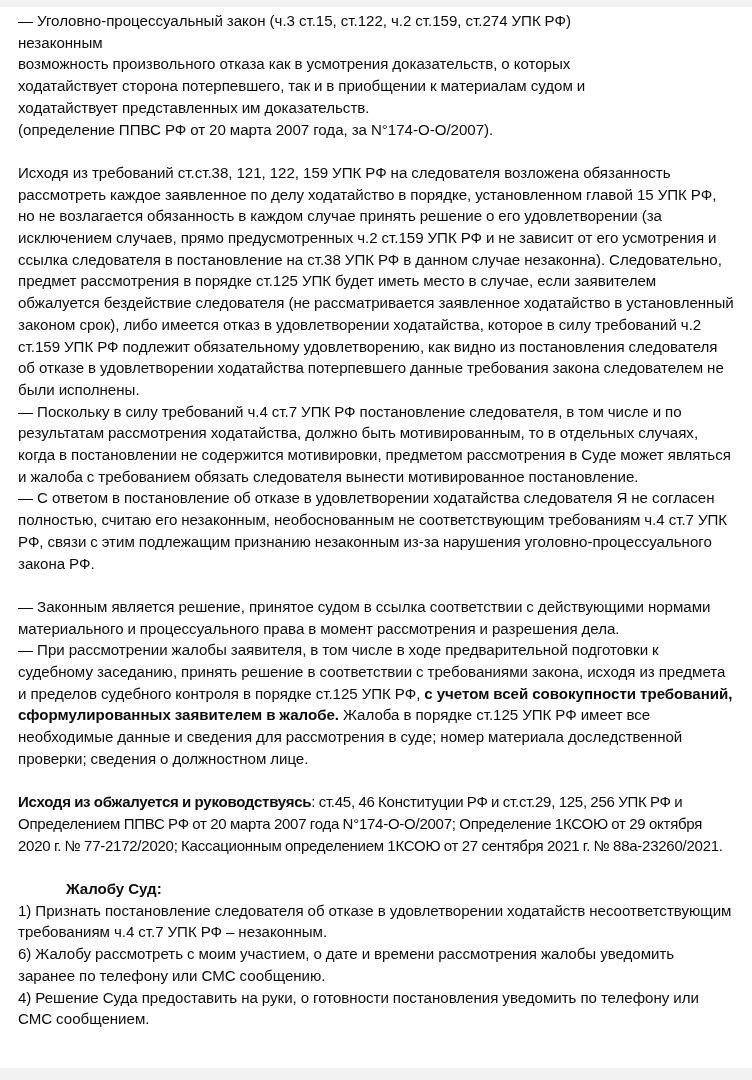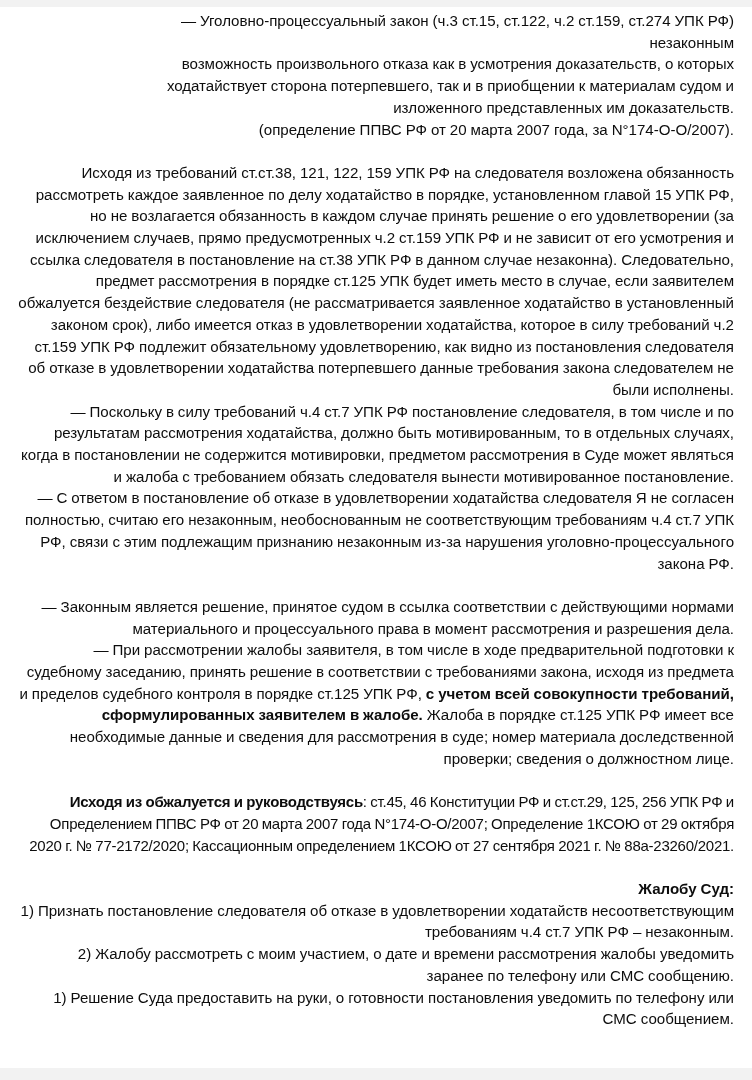--- a/index.html
+++ b/index.html
@@ -42,21 +42,21 @@
 
   
   .para {
     margin: 0;
     font-family: "Liberation Sans Narrow", "Liberation Sans", "DejaVu Sans Condensed", sans-serif;
     font-size: 15.1px;
     line-height: 21.7px;
     letter-spacing: -0.02px;
     font-stretch: condensed;
     transform-origin: left top;
-    text-align: right;
+    text-align: left;
     white-space: pre-wrap;
     word-spacing: -0.2px;
   }
 
   
   .para.wide {
     font-family: "Liberation Sans", "DejaVu Sans", sans-serif;
     font-size: 15.0px;
     letter-spacing: -0.25px;
     word-spacing: -0.4px;
@@ -79,21 +79,21 @@
 <div class="page">
 
   <div class="edge-band top"></div>
 
   <div class="doc-body">
 
     <p class="para">— Уголовно-процессуальный закон (ч.3 ст.15, ст.122, ч.2 ст.159, ст.274 УПК РФ)</p>
     <p class="para">незаконным</p>
     <p class="para">возможность произвольного отказа как в усмотрения доказательств, о которых</p>
     <p class="para">ходатайствует сторона потерпевшего, так и в приобщении к материалам судом и</p>
-    <p class="para">изложенного представленных им доказательств.</p>
+    <p class="para">ходатайствует представленных им доказательств.</p>
     <p class="para">(определение ППВС РФ от 20 марта 2007 года, за N°174-О-О/2007).</p>
 
     <div class="spacer-line"></div>
 
     <p class="para">Исходя из требований ст.ст.38, 121, 122, 159 УПК РФ на следователя возложена обязанность рассмотреть каждое заявленное по делу ходатайство в порядке, установленном главой 15 УПК РФ, но не возлагается обязанность в каждом случае принять решение о его удовлетворении (за исключением случаев, прямо предусмотренных ч.2 ст.159 УПК РФ и не зависит от его усмотрения и ссылка следователя в постановление на ст.38 УПК РФ в данном случае незаконна). Следовательно, предмет рассмотрения в порядке ст.125 УПК будет иметь место в случае, если заявителем обжалуется бездействие следователя (не рассматривается заявленное ходатайство в установленный законом срок), либо имеется отказ в удовлетворении ходатайства, которое в силу требований ч.2 ст.159 УПК РФ подлежит обязательному удовлетворению, как видно из постановления следователя об отказе в удовлетворении ходатайства потерпевшего данные требования закона следователем не были исполнены.</p>
 
     <p class="para">— Поскольку в силу требований ч.4 ст.7 УПК РФ постановление следователя, в том числе и по результатам рассмотрения ходатайства, должно быть мотивированным, то в отдельных случаях, когда в постановлении не содержится мотивировки, предметом рассмотрения в Суде может являться и жалоба с требованием обязать следователя вынести мотивированное постановление.</p>
 
     <p class="para">— С ответом в постановление об отказе в удовлетворении ходатайства следователя Я не согласен полностью, считаю его незаконным, необоснованным не соответствующим требованиям ч.4 ст.7 УПК РФ, связи с этим подлежащим признанию незаконным из-за нарушения уголовно-процессуального закона РФ.</p>
 
@@ -104,20 +104,20 @@
     <p class="para"><span>— При рассмотрении жалобы заявителя, в том числе в ходе предварительной подготовки к судебному заседанию, принять решение в соответствии с требованиями закона, исходя из предмета и пределов судебного контроля в порядке ст.125 УПК РФ, </span><b>с учетом всей совокупности требований, сформулированных заявителем в жалобе.</b><span> Жалоба в порядке ст.125 УПК РФ имеет все необходимые данные и сведения для рассмотрения в суде; номер материала доследственной проверки; сведения о должностном лице.</span></p>
 
     <div class="spacer-line"></div>
 
     <p class="para wide"><b>Исходя из обжалуется и руководствуясь</b><span>: ст.45, 46 Конституции РФ и ст.ст.29, 125, 256 УПК РФ и Определением ППВС РФ от 20 марта 2007 года N°174-О-О/2007; Определение 1КСОЮ от 29 октября 2020 г. № 77-2172/2020; Кассационным определением 1КСОЮ от 27 сентября 2021 г. № 88а-23260/2021.</span></p>
 
     <div class="spacer-line"></div>
 
     <p class="para indent-heading">Жалобу Суд:</p>
     <p class="para">1) Признать постановление следователя об отказе в удовлетворении ходатайств несоответствующим требованиям ч.4 ст.7 УПК РФ – незаконным.</p>
-    <p class="para">2) Жалобу рассмотреть с моим участием, о дате и времени рассмотрения жалобы уведомить заранее по телефону или СМС сообщению.</p>
-    <p class="para">1) Решение Суда предоставить на руки, о готовности постановления уведомить по телефону или СМС сообщением.</p>
+    <p class="para">6) Жалобу рассмотреть с моим участием, о дате и времени рассмотрения жалобы уведомить заранее по телефону или СМС сообщению.</p>
+    <p class="para">4) Решение Суда предоставить на руки, о готовности постановления уведомить по телефону или СМС сообщением.</p>
 
   </div>
 
   <div class="edge-band bottom"></div>
 
 </div>
 
 </body></html>

